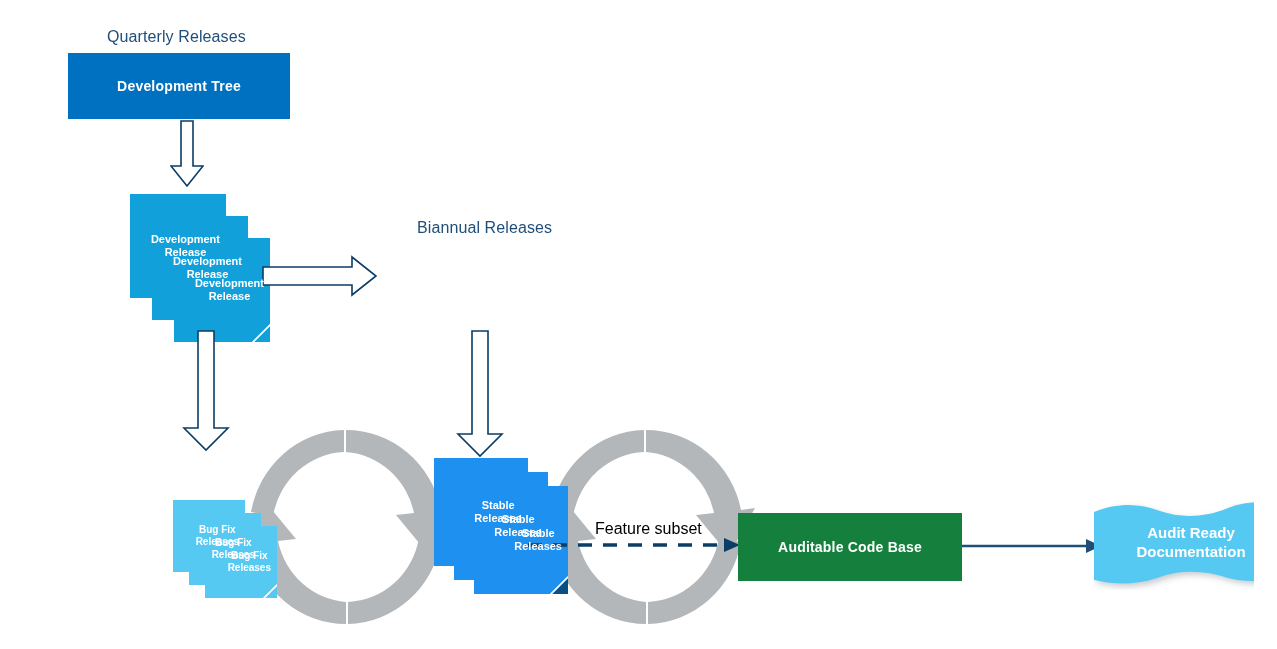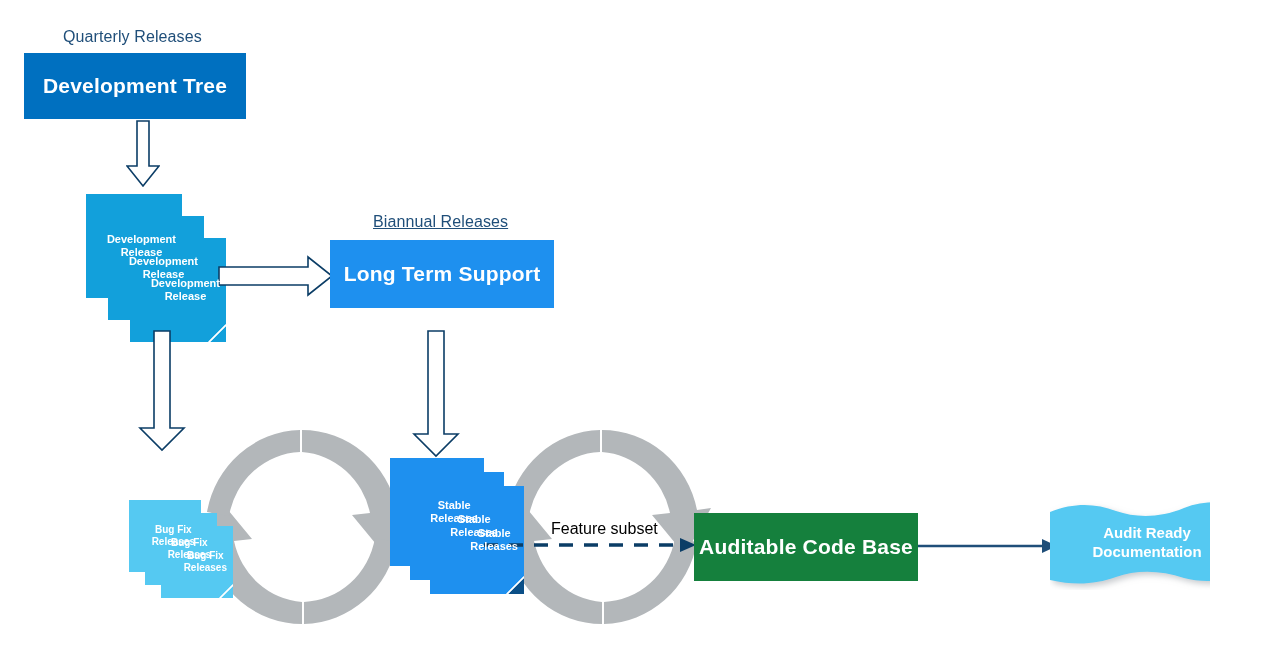--- a/index.html
+++ b/index.html
@@ -9,40 +9,41 @@
   }
   body {
     font-family: "Liberation Sans", sans-serif;
   }
   #canvas {
     position: relative;
     width: 1210px;
     height: 649px;
     background: #ffffff;
     overflow: hidden;
+    margin-left: 44px;
   }
   .abs { position: absolute; }
 
   
   .caption {
     color: #1F4E79;
     font-size: 16px;
     font-weight: 400;
     white-space: nowrap;
     letter-spacing: .1px;
   }
 
   
   .proc-box {
     display: flex;
     align-items: center;
     justify-content: center;
     text-align: center;
     color: #ffffff;
-    font-size: 21px;
+    font-size: 14px;
     font-weight: 700;
     letter-spacing: .2px;
     box-sizing: border-box;
   }
   .proc-dev   { background: #0070C0; }
   .proc-lts   { background: #1E90EF; }
   .proc-audit { background: #15803d; }
 
   
   .card-stack { position: absolute; }
@@ -141,23 +142,22 @@
       </svg>
     </div>
   </div>
 
   <div class="block-arrow" style="left:218px; top:255px; width:116px; height:42px;">
     <svg width="116" height="42" viewBox="0 0 116 42">
       <polygon points="1,12 90,12 90,2 114,21 90,40 90,30 1,30" fill="#FFFFFF" stroke="#0B3D66" stroke-width="1.6"></polygon>
     </svg>
   </div>
 
-  <div class="abs caption" style="left:373px; top:213px;text-decoration:underline;">Biannual Releases</div>
-
-  <div class="abs proc-box proc-lts" style="left:330px; top:240px; width:224px; height:68px;">Long Term Support</div>
+  <div class="abs caption" style="left:373px; top:219px;">Biannual Releases</div>
+
 
   <div class="block-arrow" style="left:138px; top:330px; width:48px; height:122px;">
     <svg width="48" height="122" viewBox="0 0 48 122">
       <polygon points="16,1 32,1 32,98 46,98 24,120 2,98 16,98" fill="#FFFFFF" stroke="#0B3D66" stroke-width="1.6"></polygon>
     </svg>
   </div>
 
   <div class="block-arrow" style="left:412px; top:330px; width:48px; height:128px;">
     <svg width="48" height="128" viewBox="0 0 48 128">
       <polygon points="16,1 32,1 32,104 46,104 24,126 2,104 16,104" fill="#FFFFFF" stroke="#0B3D66" stroke-width="1.6"></polygon>

